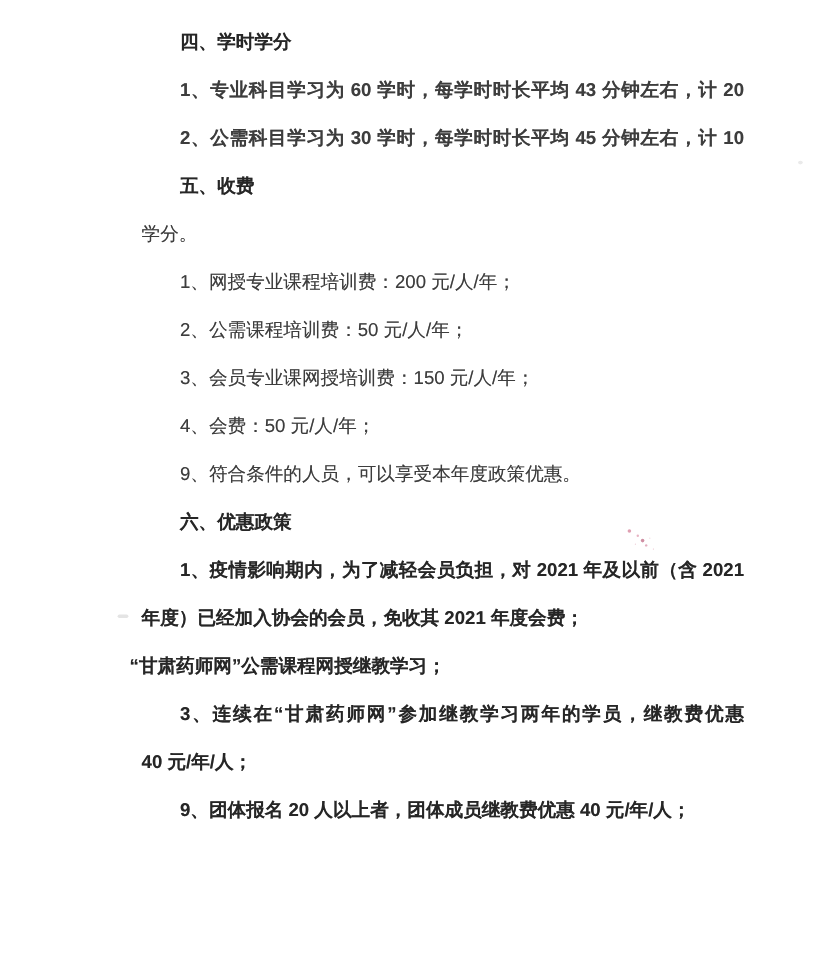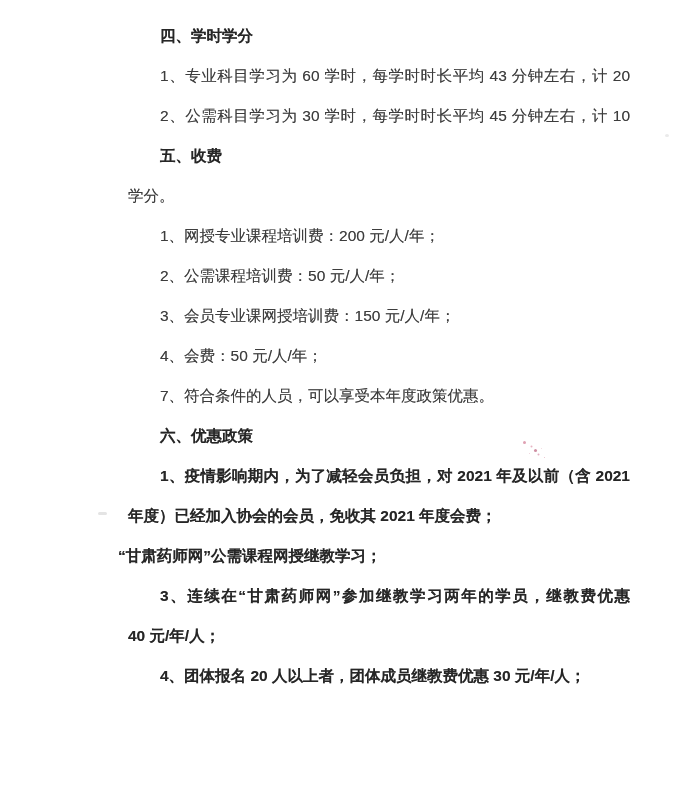--- a/index.html
+++ b/index.html
@@ -9,38 +9,39 @@
     font-family: "Liberation Sans", sans-serif;
   }
   .page {
     position: relative;
     width: 700px; height: 804px;
     background: #ffffff;
     overflow: hidden;
   }
   .text-col {
     position: absolute;
-    left: 128px; top: 16px;
+    left: 118px; top: 16px;
     width: 502px;
     color: #3d3d3d;
   }
   .ln {
     height: 40px;
     line-height: 40px;
     font-size: 15.5px;
     white-space: nowrap;
     
     text-shadow: 0 0 0.4px rgba(70,70,70,0.55);
   }
   .ind { padding-left: 32px; }
   .just {
     white-space: normal;
     overflow: hidden;
     text-align: justify;
     text-align-last: justify;
+    font-weight: bold;
   }
   .hd, .bold {
     font-weight: bold;
     color: #262626;
   }
   .hang { margin-left: -10px; }
 
   
   .speck-pink {
     position: absolute; left: 523px; top: 441px;
@@ -75,29 +76,29 @@
     <div class="ln hd ind">四、学时学分</div>
     <div class="ln ind just">1、专业科目学习为 60 学时，每学时时长平均 43 分钟左右，计 20</div>
     <div class="ln ind just">2、公需科目学习为 30 学时，每学时时长平均 45 分钟左右，计 10</div>
     <div class="ln hd ind">五、收费</div>
 
     <div class="ln">学分。</div>
     <div class="ln ind">1、网授专业课程培训费：200 元/人/年；</div>
     <div class="ln ind">2、公需课程培训费：50 元/人/年；</div>
     <div class="ln ind">3、会员专业课网授培训费：150 元/人/年；</div>
     <div class="ln ind">4、会费：50 元/人/年；</div>
-    <div class="ln ind">7、符合条件的人员，可以享受本年度政策优惠。</div>
+    <div class="ln ind">9、符合条件的人员，可以享受本年度政策优惠。</div>
 
     <div class="ln hd ind">六、优惠政策</div>
     <div class="ln ind just bold">1、疫情影响期内，为了减轻会员负担，对 2021 年及以前（含 2021</div>
     <div class="ln bold">年度）已经加入协会的会员，免收其 2021 年度会费；</div>
     <div class="ln bold hang">“甘肃药师网”公需课程网授继教学习；</div>
     <div class="ln ind just bold">3、连续在“甘肃药师网”参加继教学习两年的学员，继教费优惠</div>
     <div class="ln bold">40 元/年/人；</div>
-    <div class="ln ind bold">4、团体报名 20 人以上者，团体成员继教费优惠 30 元/年/人；</div>
+    <div class="ln ind bold">9、团体报名 20 人以上者，团体成员继教费优惠 40 元/年/人；</div>
 
   </div>
 
   <span class="speck-pink"></span>
   <span class="smudge-gray"></span>
   <span class="dot-faint"></span>
 
 </div>
 
 </body></html>

